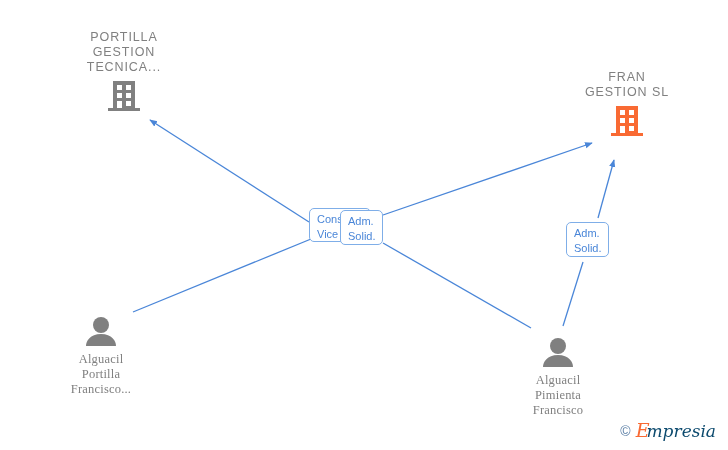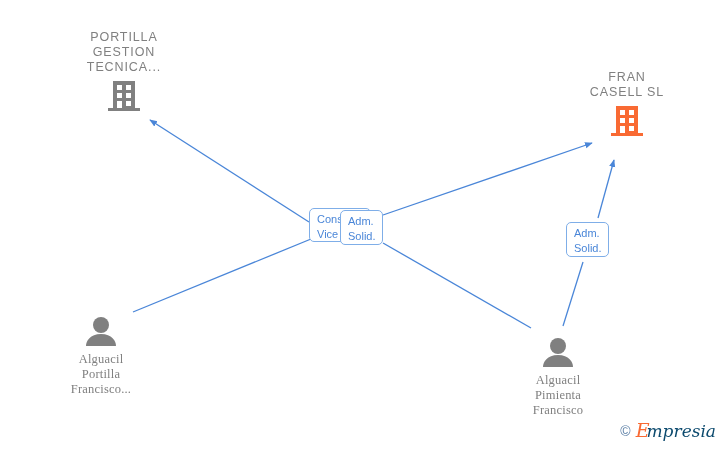--- a/index.html
+++ b/index.html
@@ -124,21 +124,21 @@
       <rect x="19" y="4" width="5" height="5" fill="#ffffff"></rect>
       <rect x="10" y="12" width="5" height="5" fill="#ffffff"></rect>
       <rect x="19" y="12" width="5" height="5" fill="#ffffff"></rect>
       <rect x="10" y="20" width="5" height="7" fill="#ffffff"></rect>
       <rect x="19" y="20" width="5" height="5" fill="#ffffff"></rect>
     </svg>
   </div>
 
   <div class="node" style="left:552px; top:70px;">
     <div class="node-label">FRAN
-CASELL SL</div>
+GESTION SL</div>
     <svg class="node-icon" width="34" height="32" viewBox="0 0 34 32" xmlns="http://www.w3.org/2000/svg" style="margin-top:6px;">
       <rect x="6" y="0" width="22" height="29" fill="#F96A33"></rect>
       <rect x="1" y="27" width="32" height="3" fill="#F96A33"></rect>
       <rect x="10" y="4" width="5" height="5" fill="#ffffff"></rect>
       <rect x="19" y="4" width="5" height="5" fill="#ffffff"></rect>
       <rect x="10" y="12" width="5" height="5" fill="#ffffff"></rect>
       <rect x="19" y="12" width="5" height="5" fill="#ffffff"></rect>
       <rect x="10" y="20" width="5" height="7" fill="#ffffff"></rect>
       <rect x="19" y="20" width="5" height="5" fill="#ffffff"></rect>
     </svg>

